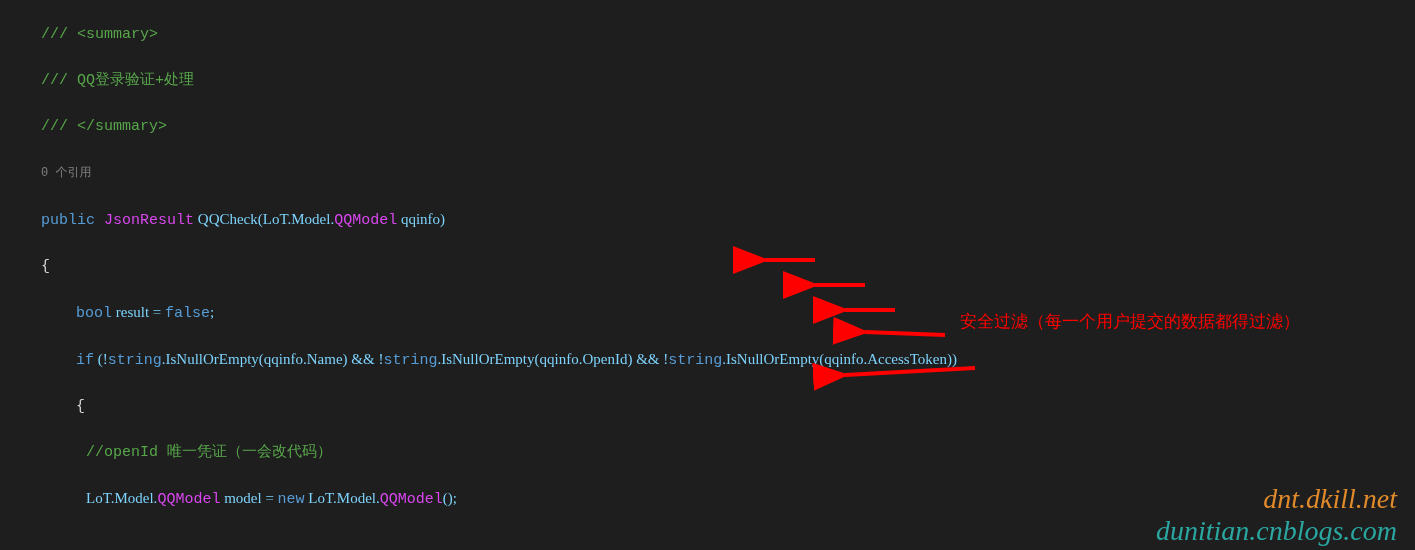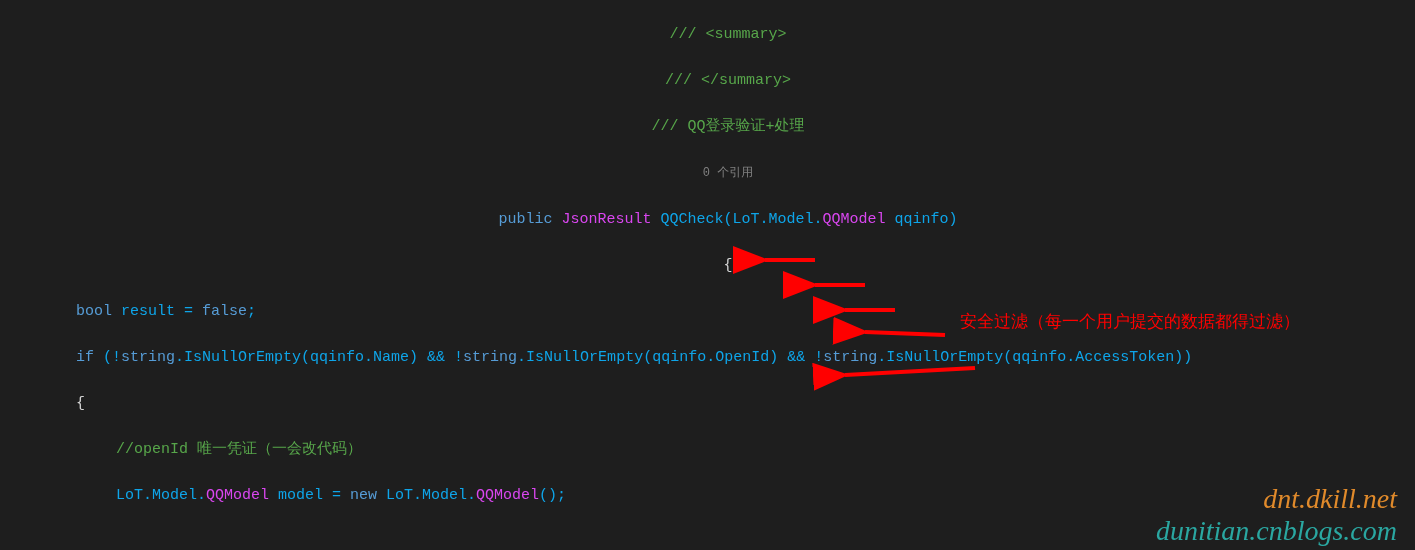--- a/index.html
+++ b/index.html
@@ -15,27 +15,27 @@
     position: relative;
   }
   .code-area {
     padding: 0;
     white-space: pre;
   }
   .comment-xml { color: #57a64a; }
   .comment-slash { color: #57a64a; }
   .keyword { color: #569cd6; }
   .type { color: #d946ef; }
-  .identifier { color: #0ea5e9; }
+  .identifier { color: #7dd3fc; font-family: Liberation Serif, serif; }
   .brace { color: #d4d4d4; }
   .ref-count { color: #808080; font-size: 12px; }
   .line { display: block; padding-left: 72px; }
-  .line.i1 { padding-left: 41px; text-align: center; }
+  .line.i1 { padding-left: 41px; }
   .line.i2 { padding-left: 76px; }
-  .line.i3 { padding-left: 116px; }
+  .line.i3 { padding-left: 86px; }
   .annotation {
     position: absolute;
     color: #ff0000;
     font-family: "Microsoft YaHei", sans-serif;
     font-size: 17px;
     white-space: nowrap;
   }
   .watermark {
     position: absolute;
     right: 18px;
@@ -51,22 +51,22 @@
     position: absolute;
     top: 0; left: 0;
     pointer-events: none;
   }
 </style>
 </head>
 <body>
 
 <div class="code-area">
 <span class="line i1"><span class="comment-xml">/// &lt;summary&gt;</span></span>
+<span class="line i1"><span class="comment-xml">/// QQ登录验证+处理</span></span>
 <span class="line i1"><span class="comment-xml">/// &lt;/summary&gt;</span></span>
-<span class="line i1"><span class="comment-xml">/// QQ登录验证+处理</span></span>
 <span class="line i1"><span class="ref-count">0 个引用</span></span>
 <span class="line i1"><span class="keyword">public</span> <span class="type">JsonResult</span><span class="identifier"> QQCheck(LoT.Model.</span><span class="type">QQModel</span><span class="identifier"> qqinfo)</span></span>
 <span class="line i1"><span class="brace">{</span></span>
 <span class="line i2"><span class="keyword">bool</span><span class="identifier"> result = </span><span class="keyword">false</span><span class="identifier">;</span></span>
 <span class="line i2"><span class="keyword">if</span><span class="identifier"> (!</span><span class="keyword">string</span><span class="identifier">.IsNullOrEmpty(qqinfo.Name) &amp;&amp; !</span><span class="keyword">string</span><span class="identifier">.IsNullOrEmpty(qqinfo.OpenId) &amp;&amp; !</span><span class="keyword">string</span><span class="identifier">.IsNullOrEmpty(qqinfo.AccessToken))</span></span>
 <span class="line i2"><span class="brace">{</span></span>
 <span class="line i3"><span class="comment-slash">//openId 唯一凭证（一会改代码）</span></span>
 <span class="line i3"><span class="identifier">LoT.Model.</span><span class="type">QQModel</span><span class="identifier"> model = </span><span class="keyword">new</span><span class="identifier"> LoT.Model.</span><span class="type">QQModel</span><span class="identifier">();</span></span>
 
 

